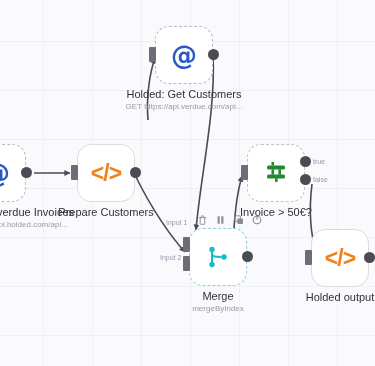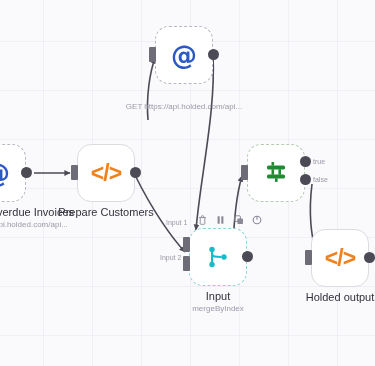--- a/index.html
+++ b/index.html
@@ -179,21 +179,22 @@
   </div>
   <div class="port-in" style="left:71px; top:165px;"></div>
   <div class="port-out" style="left:130px; top:167px;"></div>
   <div class="node-label" style="left:106px; top:206px;">Prepare Customers</div>
 
   <div class="node sel-dashed" style="left:155px; top:26px;">
     <span class="icon-at">@</span>
   </div>
   <div class="port-in" style="left:149px; top:47px;"></div>
   <div class="port-out" style="left:208px; top:49px;"></div>
-  <div class="node-sub" style="left:184px; top:102px;">GET  https://api.holded.com/api...</div>
+  <div class="node-label" style="left:184px; top:88px;">Holded: Get Customers</div>
+  <div class="node-sub" style="left:184px; top:102px;">GET  https://api.verdue.com/api...</div>
 
   <div class="node-toolbar" style="left:197px; top:214px;">
     <span class="tb-btn">
       <svg width="9" height="10" viewBox="0 0 9 10">
           <path d="M1,2.6 h7 M2.2,2.6 v6 a0.7,0.7 0 0 0 0.7,0.7 h3.2 a0.7,0.7 0 0 0 0.7,-0.7 v-6 M3.4,2.6 v-1.2 a0.6,0.6 0 0 1 0.6,-0.6 h1 a0.6,0.6 0 0 1 0.6,0.6 v1.2" fill="none" stroke="#8b8996" stroke-width="0.9"></path>
         </svg>
     </span>
     <span class="tb-btn">
       <svg width="9" height="10" viewBox="0 0 9 10">
           <rect x="1.6" y="1.3" width="2.1" height="7.4" fill="#8b8996"></rect>
@@ -221,38 +222,39 @@
       <circle cx="19" cy="13" r="2.7" fill="#16bcc8"></circle>
       <path d="M7,8 v10" fill="none" stroke="#16bcc8" stroke-width="2"></path>
       <path d="M7,9.5 C7,13 11,13 16.4,13" fill="none" stroke="#16bcc8" stroke-width="2"></path>
     </svg>
   </div>
   <div class="port-in" style="left:183px; top:237px;"></div>
   <div class="port-in" style="left:183px; top:256px;"></div>
   <div class="port-tag" style="left:166px; top:219px;">Input 1</div>
   <div class="port-tag" style="left:160px; top:254px;">Input 2</div>
   <div class="port-out" style="left:242px; top:251px;"></div>
-  <div class="node-label" style="left:218px; top:290px;">Input</div>
+  <div class="node-label" style="left:218px; top:290px;">Merge</div>
   <div class="node-sub" style="left:218px; top:304px;">mergeByIndex</div>
 
   <div class="node sel-dashed-green" style="left:247px; top:144px;">
     <svg width="26" height="24" viewBox="0 0 26 24">
       <rect x="4" y="4.5" width="18" height="4" rx="1.6" fill="#1f8a31"></rect>
       <rect x="4" y="13.5" width="18" height="4" rx="1.6" fill="#1f8a31"></rect>
       <rect x="8.5" y="1" width="2.6" height="3.6" fill="#1f8a31"></rect>
       <rect x="8.5" y="8.3" width="2.6" height="5.4" fill="#1f8a31"></rect>
       <rect x="15.4" y="8.3" width="2.6" height="5.4" fill="#1f8a31"></rect>
       <rect x="12" y="17.3" width="2.6" height="3.6" fill="#1f8a31"></rect>
     </svg>
   </div>
   <div class="port-in" style="left:241px; top:165px;"></div>
   <div class="port-out" style="left:300px; top:156px;"></div>
   <div class="port-out" style="left:300px; top:174px;"></div>
   <div class="port-tag" style="left:313px; top:158px;">true</div>
   <div class="port-tag" style="left:313px; top:176px;">false</div>
+  <div class="node-label" style="left:276px; top:206px;">Invoice &gt; 50€?</div>
 
   <div class="node solid" style="left:311px; top:229px;">
     <span class="icon-code">&lt;/&gt;</span>
   </div>
   <div class="port-in" style="left:305px; top:250px;"></div>
   <div class="port-out" style="left:364px; top:252px;"></div>
   <div class="node-label" style="left:340px; top:291px;">Holded output</div>
 
 </div>
 

